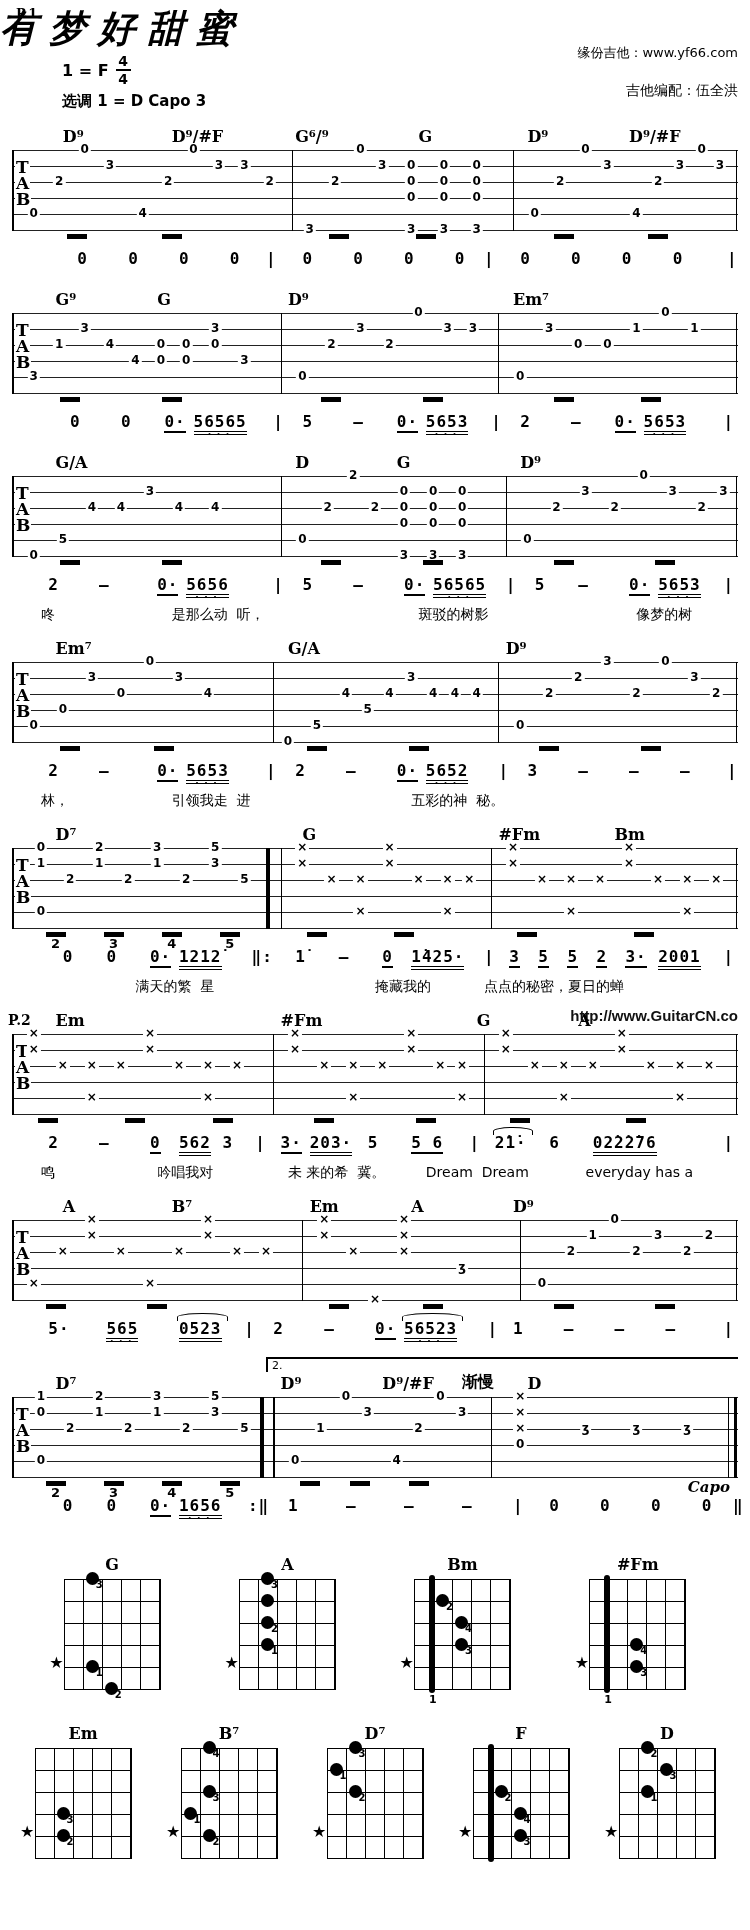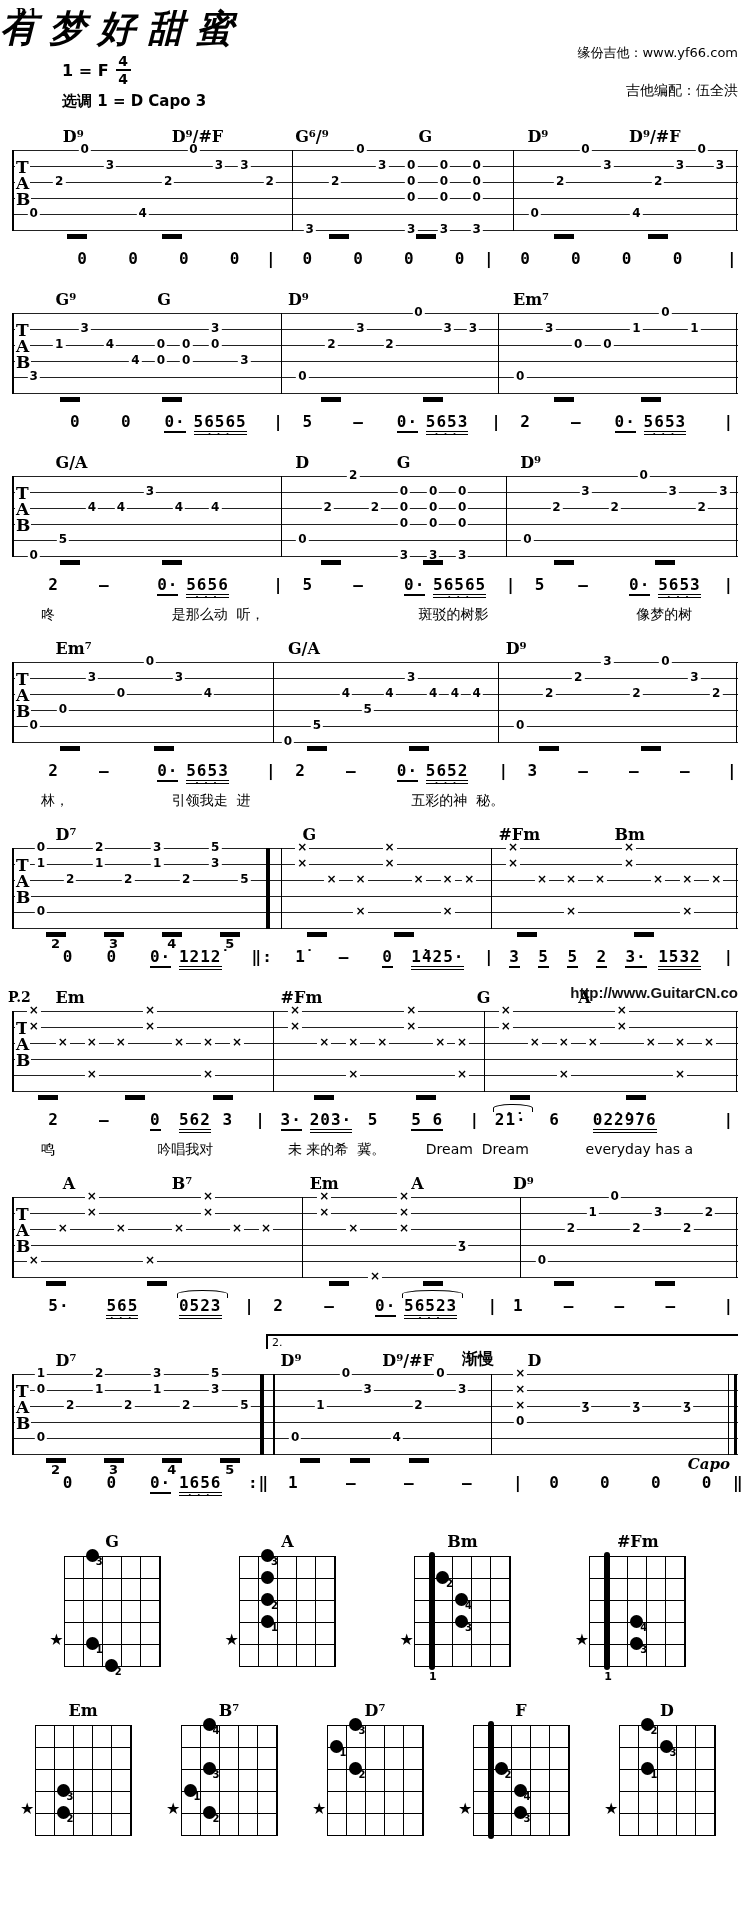--- a/index.html
+++ b/index.html
@@ -477,22 +477,27 @@
           <div class="tok" style="left: 39%;">1̇</div>
           <div class="tok" style="left: 45%;">–</div>
           <div class="tok u1" style="left: 51%;">0</div>
           <div class="tok u2" style="left: 55%;">1̇425·</div>
           <div class="tok" style="left: 65%;">|</div>
           <div class="tok u1" style="left: 68.5%;">3</div>
           <div class="tok u1" style="left: 72.5%;">5</div>
           <div class="tok u1" style="left: 76.5%;">5</div>
           <div class="tok u1" style="left: 80.5%;">2</div>
           <div class="tok u1" style="left: 84.5%;">3·</div>
-          <div class="tok u2" style="left: 89%;">1532</div>
+          <div class="tok u2" style="left: 89%;">2001</div>
           <div class="tok" style="left: 98%;">|</div>
+        </div>
+        <div class="lyrrow">
+          <div class="lyr" style="left: 17%;">满天的繁  星</div>
+          <div class="lyr" style="left: 50%;">掩藏我的</div>
+          <div class="lyr" style="left: 65%;">点点的秘密，夏日的蝉</div>
         </div>
       </div>
       <div class="sys">
         <div class="chordrow">
           <div class="pmark">P.2</div>
           <div class="wmark">http://www.GuitarCN.co</div>
           <div class="chord" style="left: 6%;">Em</div>
           <div class="chord" style="left: 37%;">#Fm</div>
           <div class="chord" style="left: 64%;">G</div>
           <div class="chord" style="left: 78%;">A</div>
@@ -561,21 +566,21 @@
           <div class="tok u2" style="left: 23%;">562</div>
           <div class="tok" style="left: 29%;">3</div>
           <div class="tok" style="left: 33.5%;">|</div>
           <div class="tok u1" style="left: 37%;">3·</div>
           <div class="tok u2" style="left: 41%;">203·</div>
           <div class="tok" style="left: 49%;">5</div>
           <div class="tok u1" style="left: 55%;">5 6</div>
           <div class="tok" style="left: 63%;">|</div>
           <div class="tok" style="left: 66.5%;">2̇1̇·<div class="arc"></div></div>
           <div class="tok" style="left: 74%;">6</div>
-          <div class="tok u2" style="left: 80%;">02̇2̇9̇76</div>
+          <div class="tok u2" style="left: 80%;">02̇2̇2̇76</div>
           <div class="tok" style="left: 98%;">|</div>
         </div>
         <div class="lyrrow">
           <div class="lyr" style="left: 4%;">鸣</div>
           <div class="lyr" style="left: 20%;">吟唱我对</div>
           <div class="lyr" style="left: 38%;">未 来的希  冀。</div>
           <div class="lyr" style="left: 57%;">Dream  Dream</div>
           <div class="lyr" style="left: 79%;">everyday has a</div>
         </div>
       </div>

